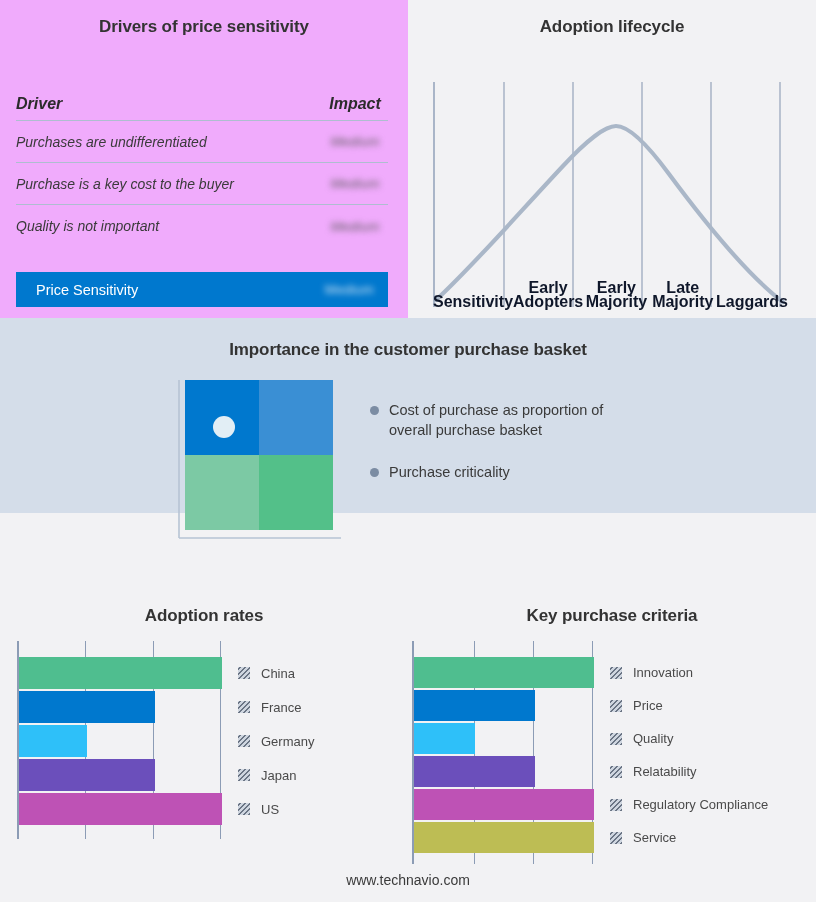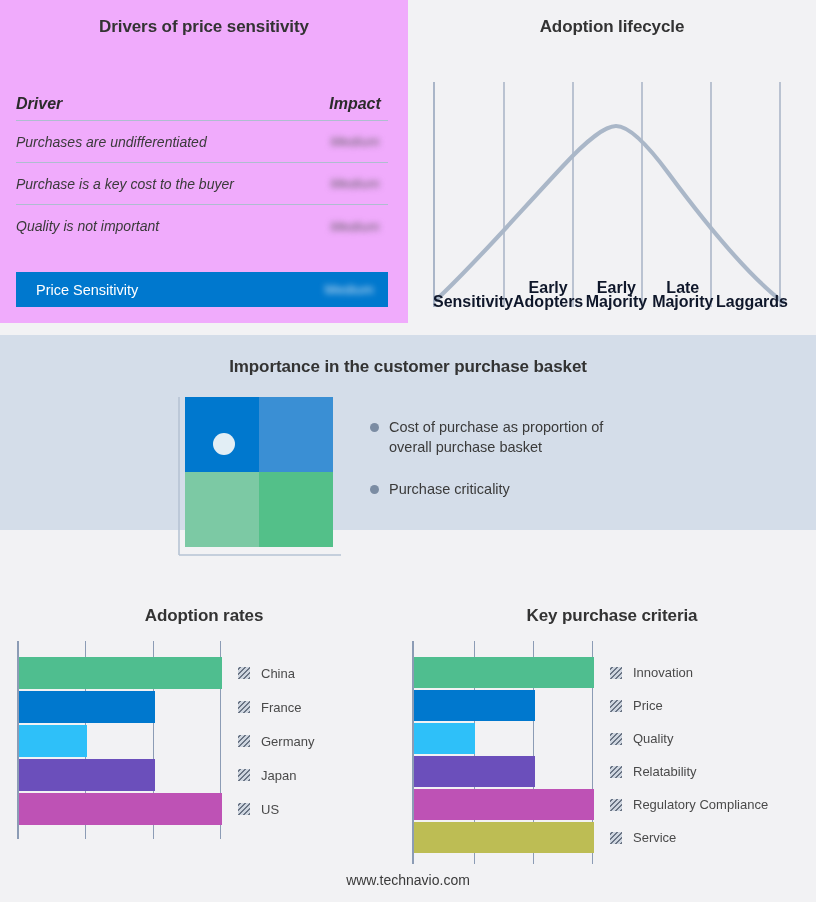--- a/index.html
+++ b/index.html
@@ -134,21 +134,21 @@
     font-size: 16px;
     color: #0f172a;
     line-height: 14px;
     padding-bottom: 2px;
     text-align: center;
   }
 
   
   #basket-panel {
     position: absolute;
-    left: 0; top: 335px;
+    left: 0; top: 318px;
     width: 816px; height: 195px;
     background: #d4dde9;
   }
   #basket-panel .panel-title {
     margin-top: 22px;
     font-size: 17px;
   }
   .quad-wrap {
     position: absolute;
     left: 178px;

